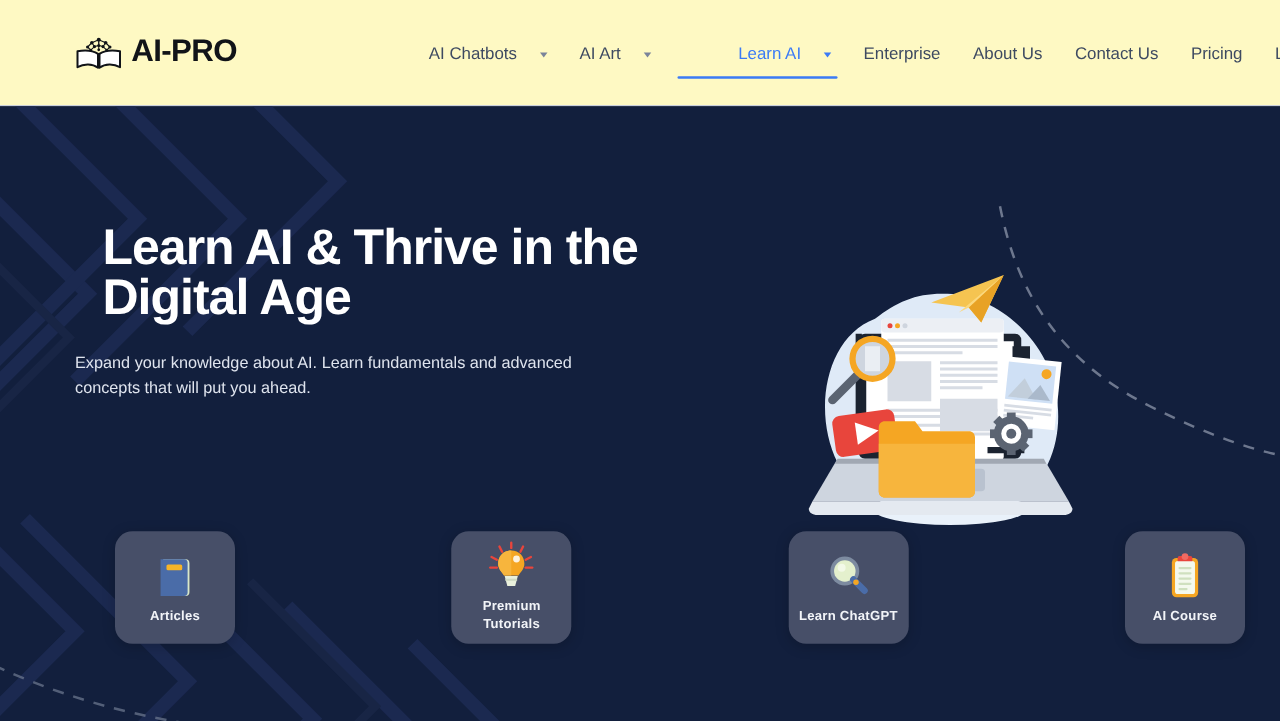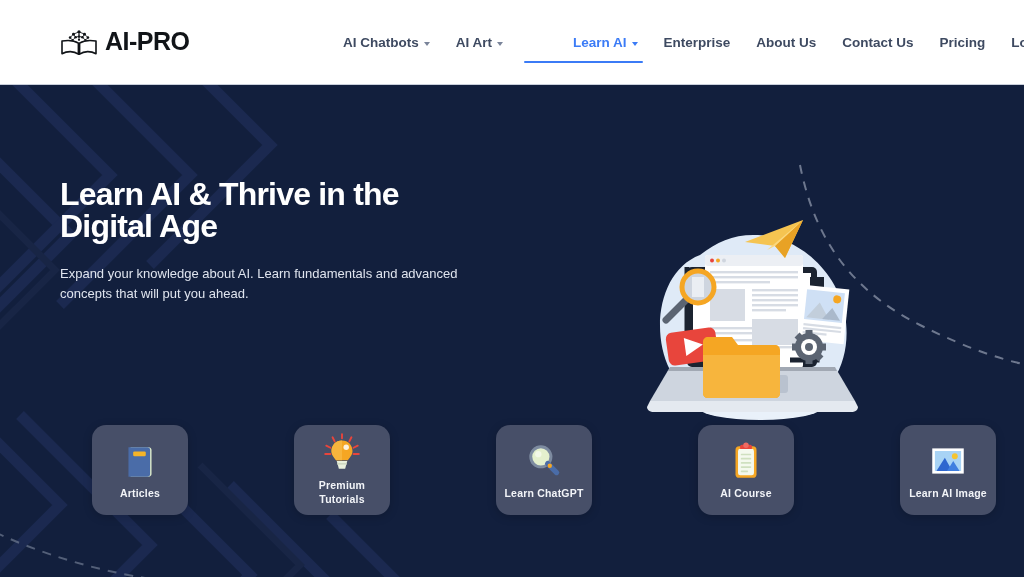--- a/index.html
+++ b/index.html
@@ -5,45 +5,45 @@
   * { margin:0; padding:0; box-sizing:border-box; }
   html,body { width:1024px; height:577px; overflow:hidden; }
   body {
     font-family:"Liberation Sans", sans-serif;
     background:#121f3d;
   }
 
   
   .header{
     position:relative; width:1024px; height:85px;
-    background:#ffffff;
+    background:#fef9c3;
     display:flex; align-items:center;
     border-bottom:1px solid #c9cfdb;
   }
   .logo{
     position:absolute; left:60px; top:24px;
     display:flex; align-items:center; gap:7px;
     cursor:pointer;
   }
   .logo-mark{ width:38px; height:34px; display:block; }
   .logo-text{
     font-size:25px; font-weight:bold; color:#111418;
     letter-spacing:-0.5px; line-height:1;
   }
 
   .nav{
     position:absolute; left:330px; top:0; height:85px;
     display:flex; align-items:center; gap:0;
   }
   .nav-item{
     position:relative;
-    display:flex; align-items:center; gap:5px;
+    display:flex; align-items:center; gap:18px;
     font-size:13.5px; color:#3e4a61;
     padding:0 13px; height:85px;
-    cursor:pointer; white-space:nowrap;font-weight:bold;
+    cursor:pointer; white-space:nowrap;
   }
   .nav-item .nav-label{ line-height:1; }
   .nav-item.active .nav-label{ color:#3b7bf6;padding-left:44px; }
   .nav-item .caret{
     width:0;height:0;border-left:3.5px solid transparent;
     border-right:3.5px solid transparent;border-top:4px solid #7a849a;
     margin-top:2px;
   }
   .nav-item.active .caret{ border-top-color:#3b7bf6; }
   .nav-underline{
@@ -53,22 +53,22 @@
 
   
   .hero{
     position:relative; width:1024px; height:492px;
     background:#121f3d; overflow:hidden;
   }
   .bg-svg{ position:absolute; inset:0; width:1024px; height:492px; }
 
   .hero-copy{ position:absolute; left:60px; top:93px; width:470px; z-index:3; }
   .hero-title{
-    font-size:32px; line-height:1.0; font-weight:bold;
-    color:#ffffff; letter-spacing:-0.8px;
+    font-size:40px; line-height:1.0; font-weight:bold;
+    color:#ffffff; letter-spacing:-0.8px;margin-left:22px;
   }
   .hero-sub{
     margin-top:22px; font-size:13px; line-height:1.55;
     color:#dfe4ee; font-weight:400; max-width:430px;
   }
 
   .hero-art{ position:absolute; left:640px; top:130px; z-index:3; }
 
   
   .cards{
@@ -338,25 +338,15 @@
           <rect x="15" y="13" width="10" height="1.6" rx=".8"></rect>
           <rect x="15" y="17" width="10" height="1.6" rx=".8"></rect>
           <rect x="15" y="21" width="10" height="1.6" rx=".8"></rect>
           <rect x="15" y="25" width="10" height="1.6" rx=".8"></rect>
           <rect x="15" y="29" width="7" height="1.6" rx=".8"></rect>
         </g>
       </svg>
       <div class="card-label">AI  Course</div>
     </div>
 
-    <div class="card">
-      <svg class="card-icon" viewBox="0 0 40 40">
-        <rect x="5" y="8" width="30" height="24" fill="#ffffff"></rect>
-        <rect x="7.5" y="10.5" width="25" height="19" fill="#a8d3f5"></rect>
-        <circle cx="26.5" cy="15.5" r="2.8" fill="#f5c431"></circle>
-        <path d="M9 29.5 L17 17 L24 29.5 Z" fill="#2e66cf"></path>
-        <path d="M19 29.5 L25 20 L31 29.5 Z" fill="#3f7ee0"></path>
-      </svg>
-      <div class="card-label">Learn AI Image</div>
-    </div>
 
   </div>
 </div>
 
 </body></html>

